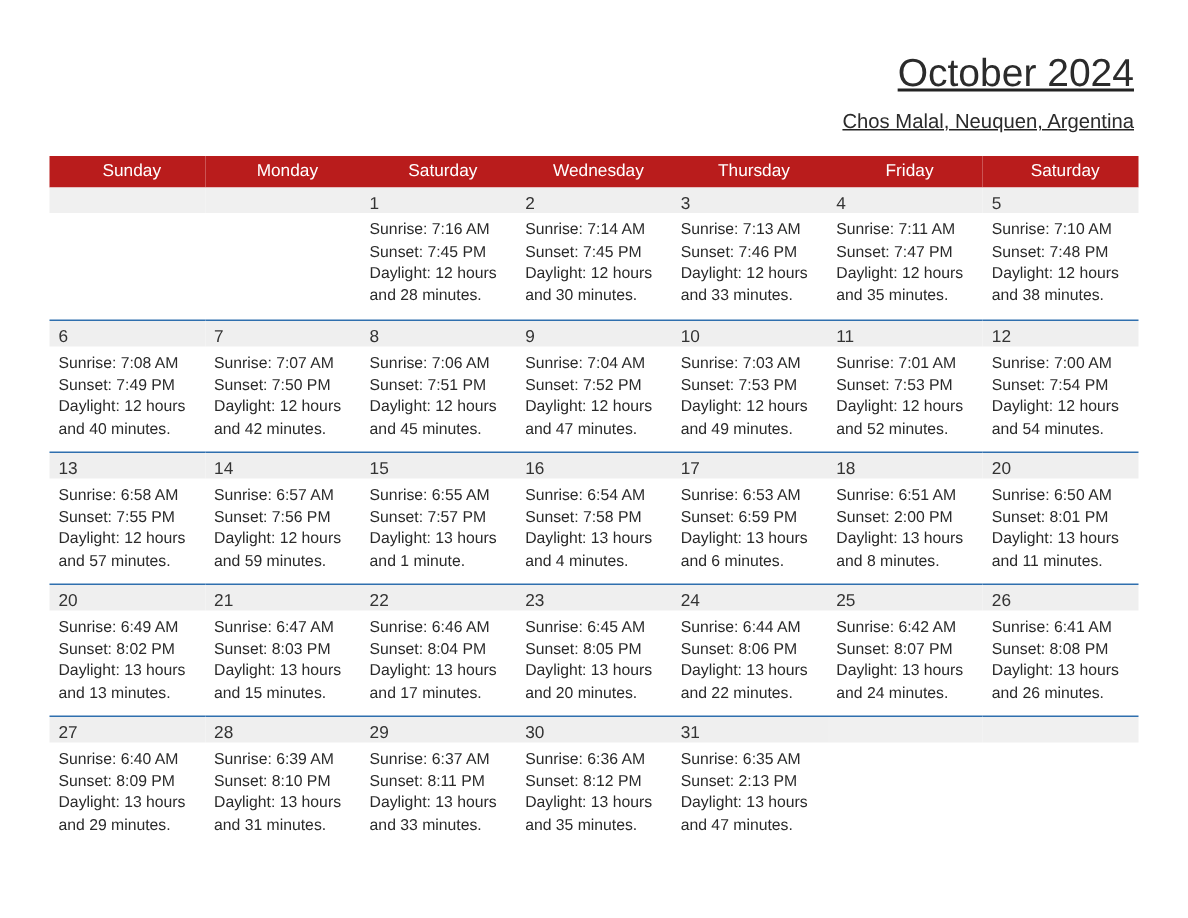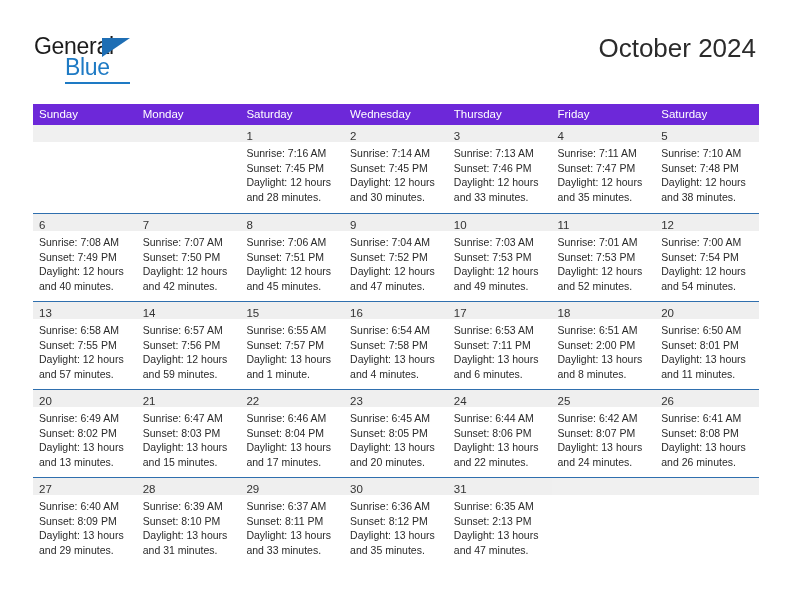--- a/index.html
+++ b/index.html
@@ -70,20 +70,21 @@
     width: 65px;
     height: 2px;
     background: #1e7ac4;
   }
 
   .title-block {
     position: absolute;
     right: 36px;
     top: 32px;
     text-align: right;
+    text-decoration: underline;
   }
   .cal-title {
     font-size: 26px;
     color: #2b2b2b;
     font-weight: normal;
     line-height: 32px;
     white-space: nowrap;
   }
   .cal-subtitle {
     margin-top: 9px;
@@ -96,25 +97,25 @@
   
   .calendar {
     position: absolute;
     left: 33px;
     top: 104px;
     width: 726px;
     border-collapse: collapse;
     table-layout: fixed;
   }
   .calendar th {
-    background: #6d28d9;
+    background: #b91c1c;
     color: #ffffff;
     font-size: 11.5px;
     font-weight: normal;
-    text-align: left;
+    text-align: center;
     padding: 4px 0 5px 6px;
     height: 12px;
     vertical-align: middle;
     border: none;
   }
   .calendar td {
     vertical-align: top;
     padding: 0;
     border: none;
     height: 88px;
@@ -153,29 +154,24 @@
     white-space: nowrap;
   }
 </style>
 </head>
 <body>
 
 <div class="page">
 
   <div class="header">
 
-    <div class="logo">
-      <span class="logo-general">General</span>
-      <span class="logo-triangle"></span>
-      <span class="logo-blue">Blue</span>
-      <span class="logo-underline"></span>
-    </div>
 
     <div class="title-block">
       <div class="cal-title">October 2024</div>
+      <div class="cal-subtitle">Chos Malal, Neuquen, Argentina</div>
     </div>
 
   </div>
 
   <table class="calendar">
     <thead>
       <tr>
         <th>Sunday</th>
         <th>Monday</th>
         <th>Saturday</th>
@@ -375,21 +371,21 @@
                 <div class="cell-line">Daylight: 13 hours</div>
                 <div class="cell-line">and 4 minutes.</div>
               </div>
             </div>
           </td>
           <td>
             <div class="cell-inner">
               <div class="daynum-band"><span class="daynum">17</span></div>
               <div class="cell-body">
                 <div class="cell-line">Sunrise: 6:53 AM</div>
-                <div class="cell-line">Sunset: 7:11 PM</div>
+                <div class="cell-line">Sunset: 6:59 PM</div>
                 <div class="cell-line">Daylight: 13 hours</div>
                 <div class="cell-line">and 6 minutes.</div>
               </div>
             </div>
           </td>
           <td>
             <div class="cell-inner">
               <div class="daynum-band"><span class="daynum">18</span></div>
               <div class="cell-body">
                 <div class="cell-line">Sunrise: 6:51 AM</div>

